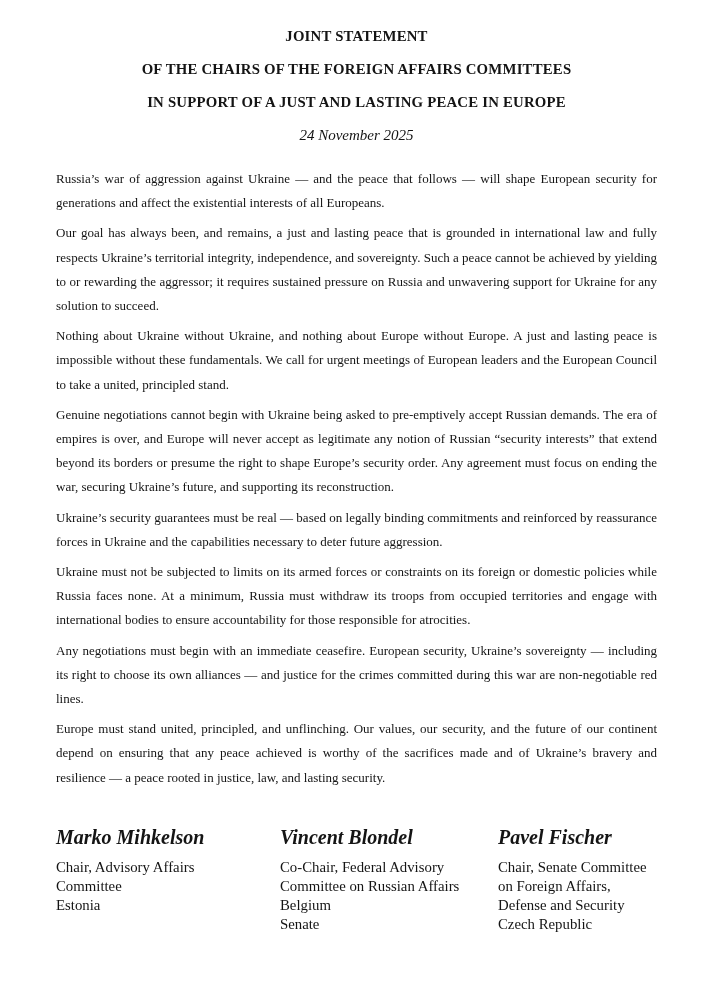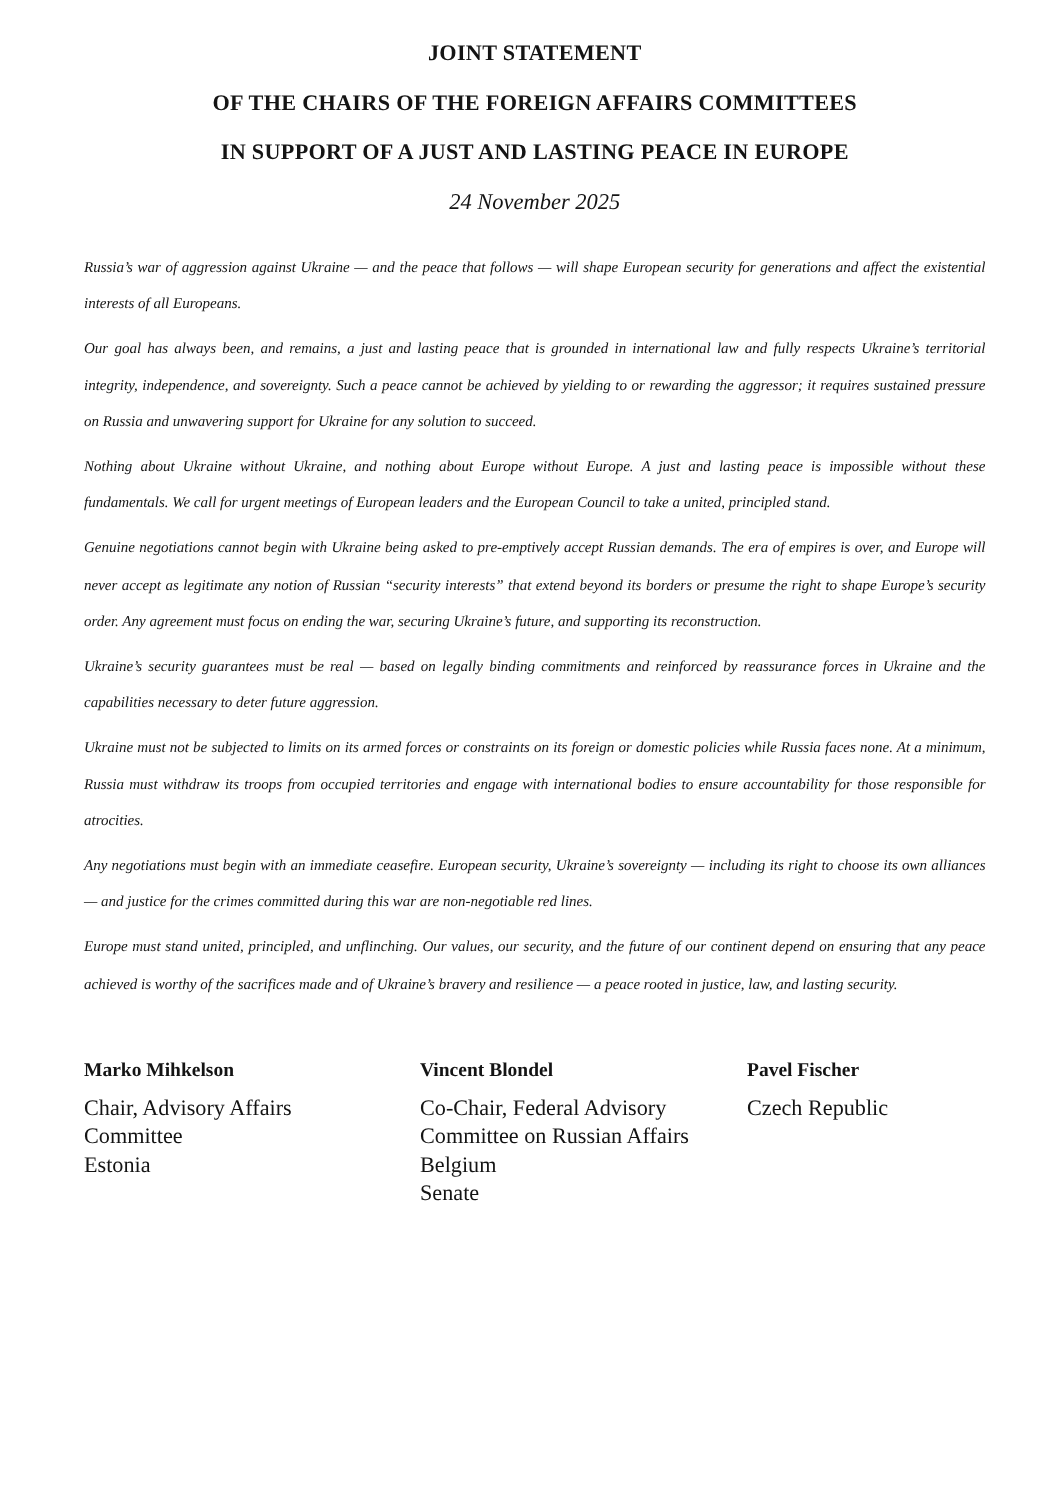--- a/index.html
+++ b/index.html
@@ -28,35 +28,35 @@
     letter-spacing: 0.2px;
     margin: 0 0 16px 0;
   }
   .date-line {
     text-align: center;
     font-style: italic;
     font-size: 15px;
     margin: 4px 0 23px 0;
   }
   .body-text p {
-    font-size: 10px;
+    font-size: 13px;
     line-height: 24.2px;
     text-align: justify;
     margin: 0 0 6px 0;
-    font-style: italic;
   }
   .signatures {
     display: grid;
     grid-template-columns: 224px 218px 1fr;
     margin-top: 36px;
   }
   .sig-name {
     font-weight: bold;
-    font-size: 13px;
+    font-size: 20px;
     margin: 0 0 9px 0;
+    font-style: italic;
   }
   .sig-line {
     font-size: 14.8px;
     line-height: 19.2px;
   }
   .sig-line:empty { display: none; }
   .sig-col-1 .sig-text { max-width: 175px; }
   .sig-col-2 .sig-text { max-width: 208px; }
   .sig-col-3 .sig-text { max-width: 168px; }
 </style>
@@ -95,19 +95,20 @@
 
     <div class="sig-col-2">
       <div class="sig-name sig-text">Vincent Blondel</div>
       <div class="sig-line sig-text">Co-Chair, Federal Advisory Committee on Russian Affairs</div>
       <div class="sig-line sig-text">Belgium</div>
       <div class="sig-line sig-text">Senate</div>
     </div>
 
     <div class="sig-col-3">
       <div class="sig-name sig-text">Pavel Fischer</div>
+      <div class="sig-line sig-text">Chair, Senate Committee on Foreign Affairs, Defense and Security</div>
 
       <div class="sig-line sig-text">Czech Republic</div>
     </div>
 
   </div>
 
 </div>
 
 </body></html>

